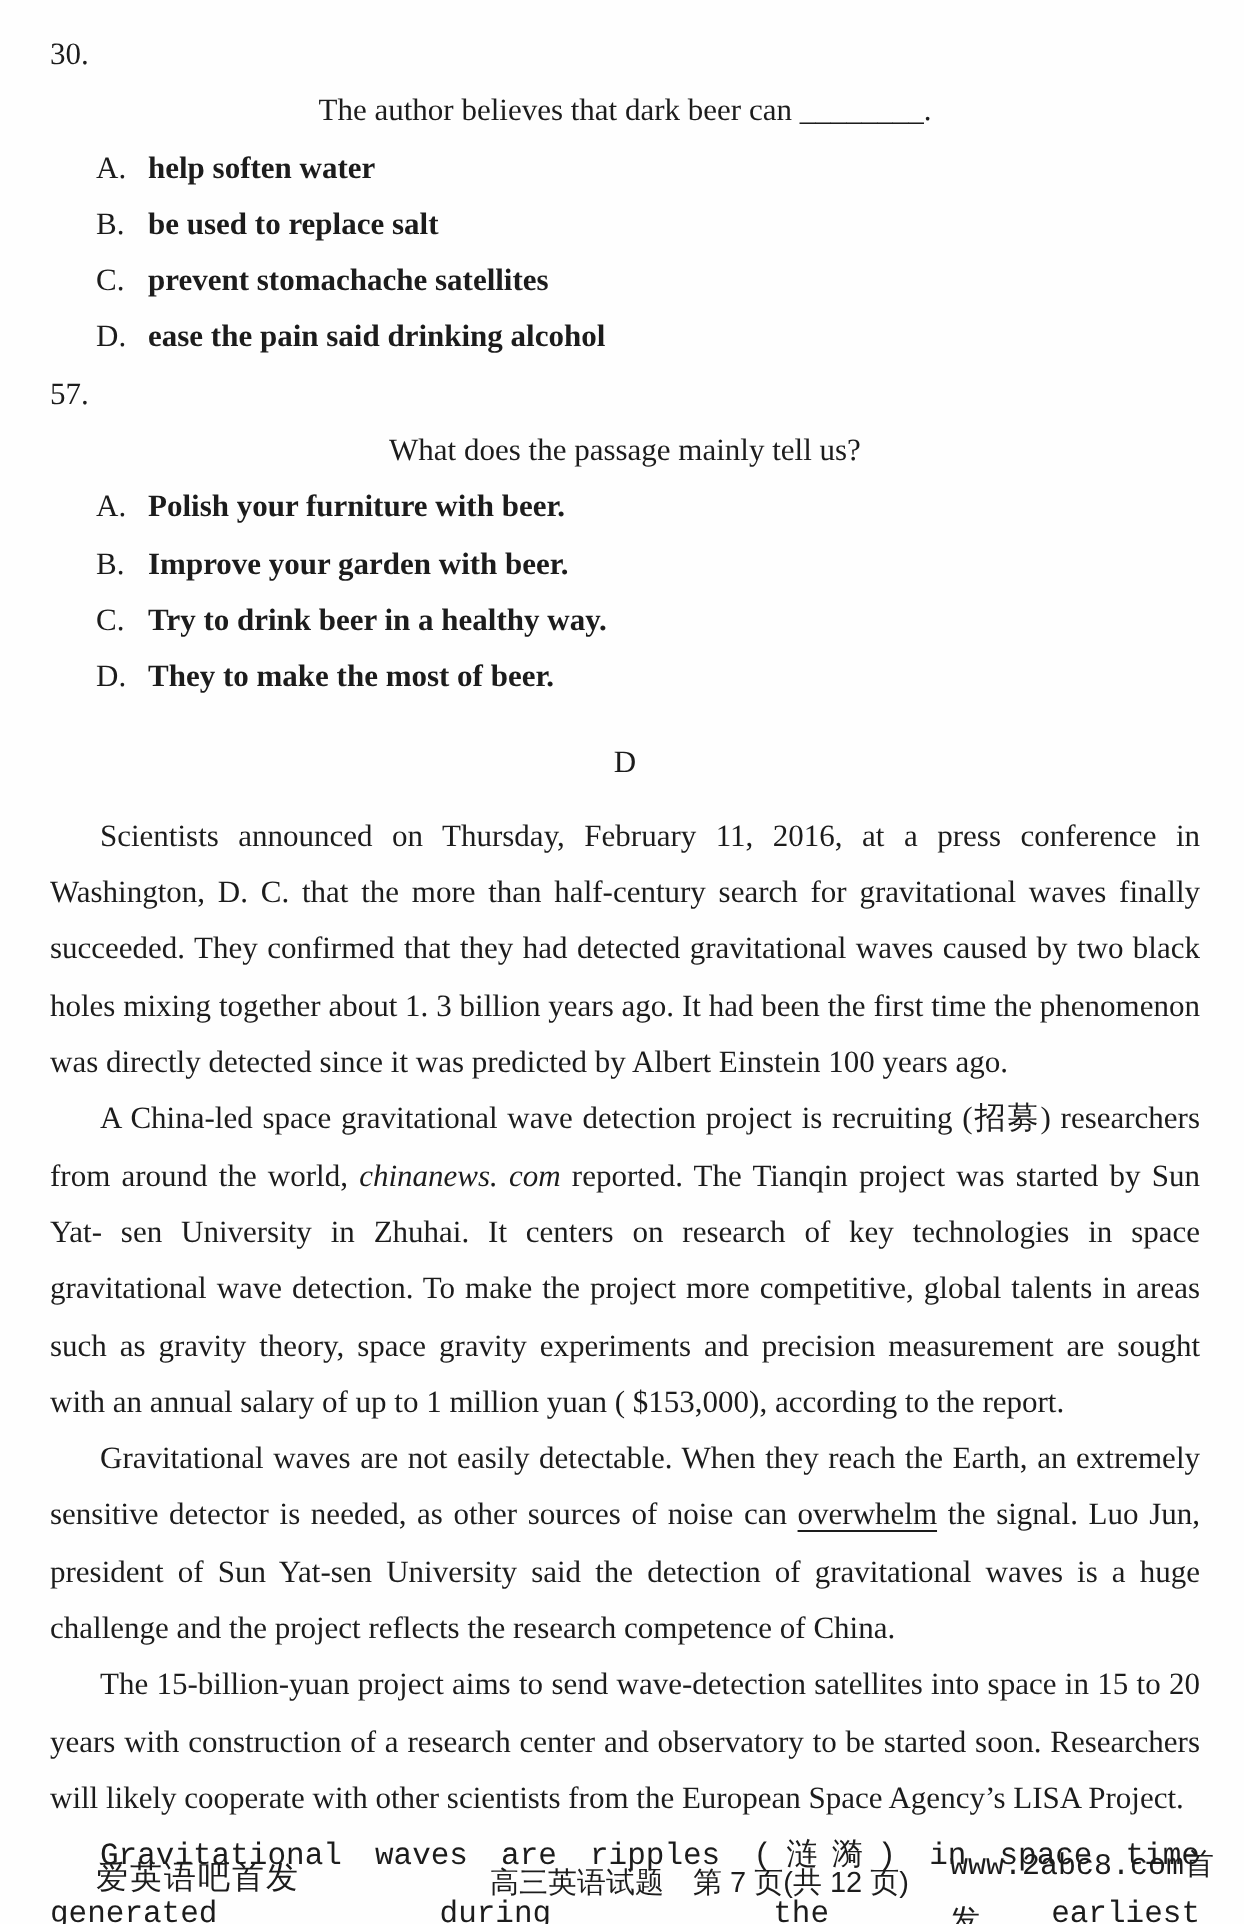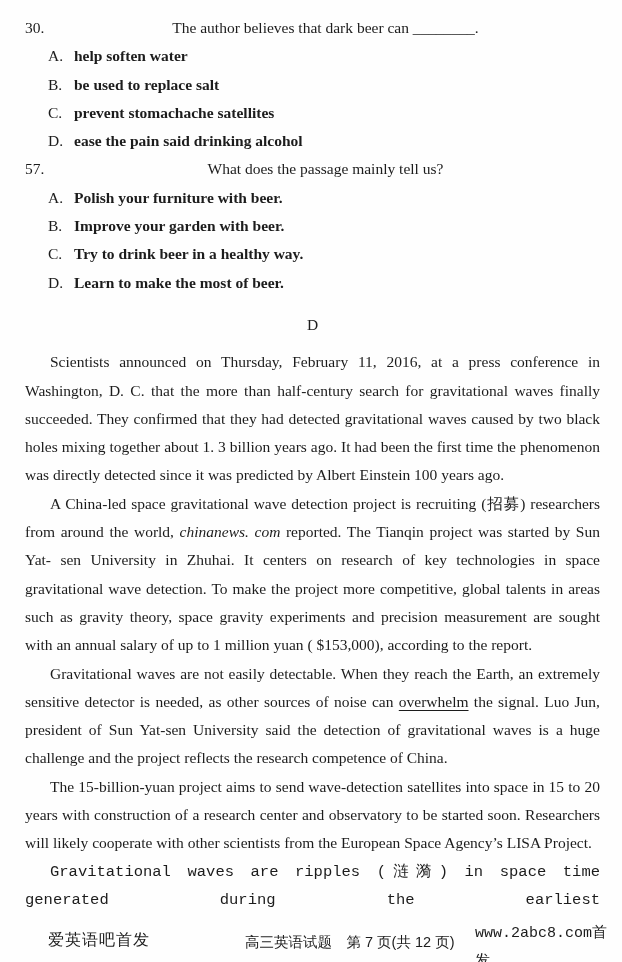--- a/index.html
+++ b/index.html
@@ -15,21 +15,21 @@
     line-height: 28.3px;
     color: #1c1c1c;
   }
   .content {
     position: absolute;
     left: 25px;
     top: 14px;
     width: 575px;
   }
   
-  .qline { display: flex; }
+  .qline { display: flex; flex-direction: column; }
   .qnum { flex: none; width: 26px; }
   .qtext { flex: auto; text-align: center; }
   .opt { display: flex; padding-left: 23px; }
   .letter { flex: none; width: 26px; }
   .otext { flex: auto; font-weight: bold; }
   
   .section-label {
     text-align: center;
     margin-top: 14px;
     margin-bottom: 9px;
@@ -110,21 +110,21 @@
       <div class="opt">
         <span class="letter">B.</span>
         <span class="otext">Improve your garden with beer.</span>
       </div>
       <div class="opt">
         <span class="letter">C.</span>
         <span class="otext">Try to drink beer in a healthy way.</span>
       </div>
       <div class="opt">
         <span class="letter">D.</span>
-        <span class="otext">Learn to make the most of beer.</span>
+        <span class="otext">They to make the most of beer.</span>
       </div>
     </section>
 
     <div class="section-label">D</div>
 
     <div>
       <p class="para">
         <span class="normal">Scientists announced on Thursday, February 11, 2016, at a press conference in Washington, D. C. that the more than half-century search for gravitational waves finally succeeded. They confirmed that they had detected gravitational waves caused by two black holes mixing together about 1. 3 billion years ago. It had been the first time the phenomenon was directly detected since it was predicted by Albert Einstein 100 years ago.</span>
       </p>
       <p class="para">

